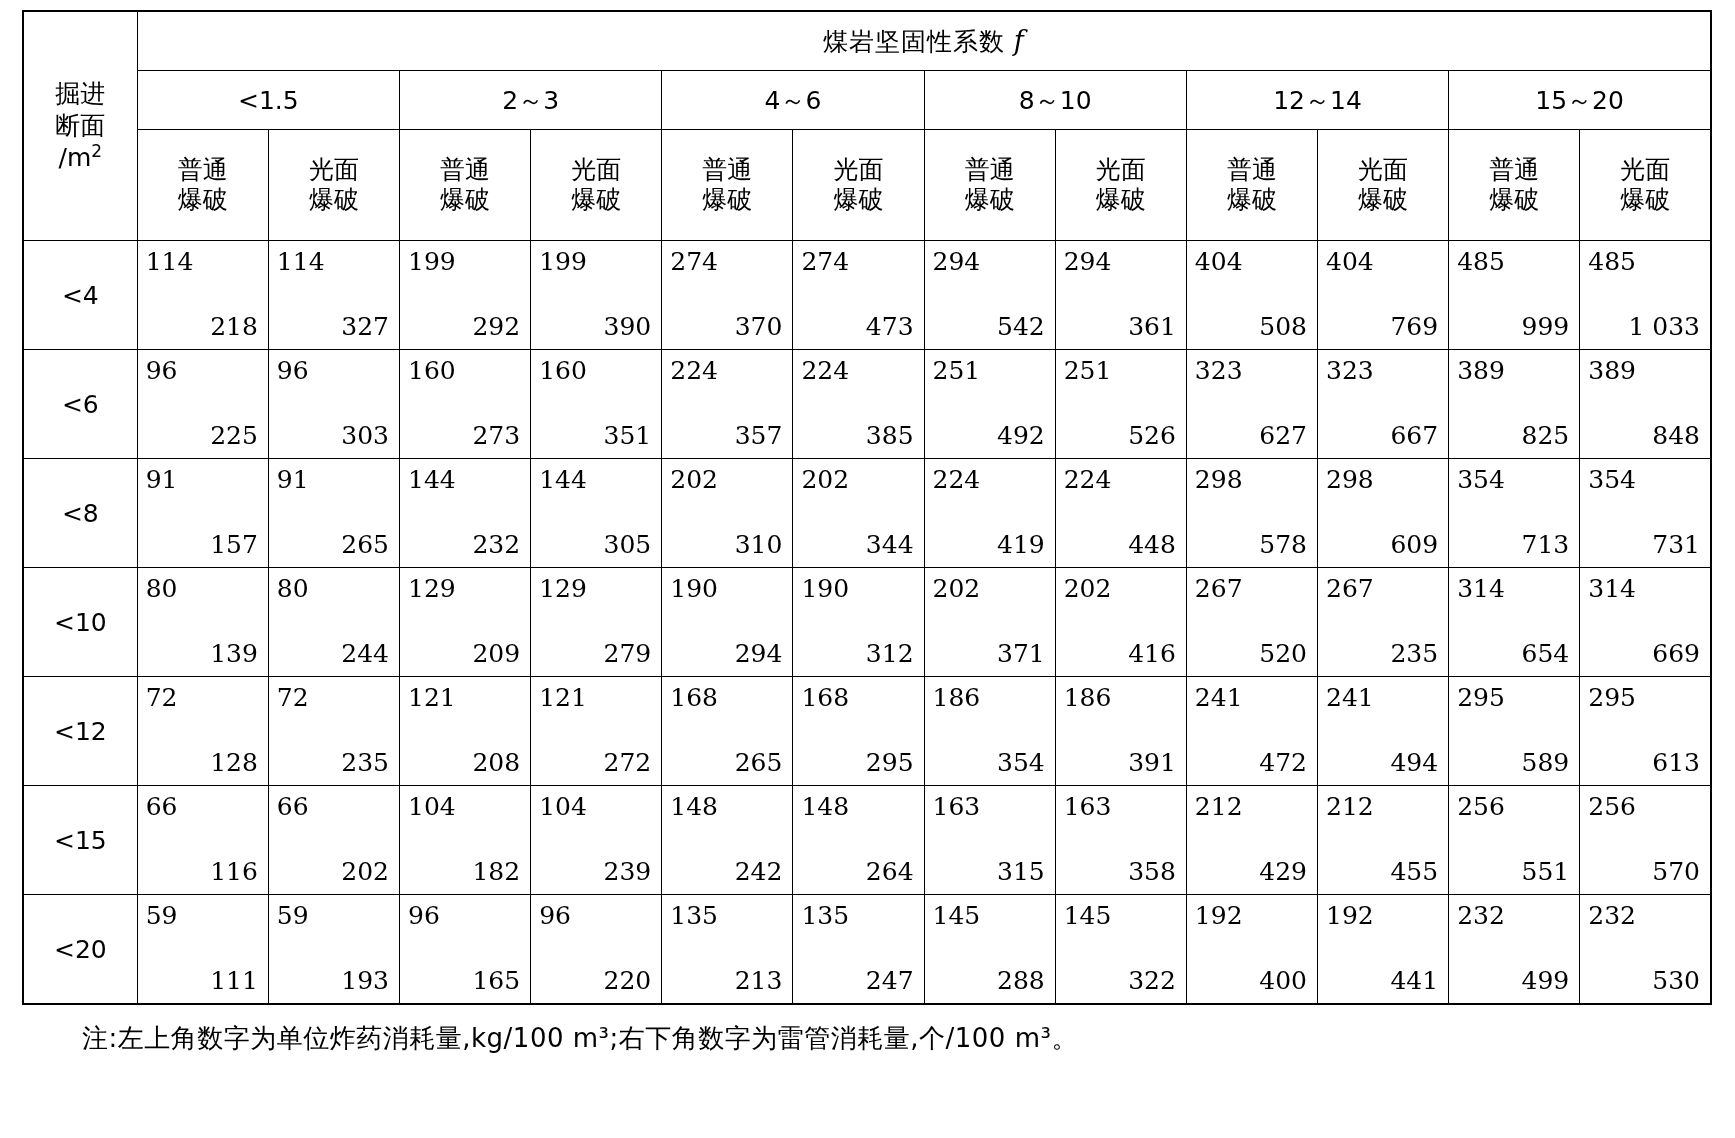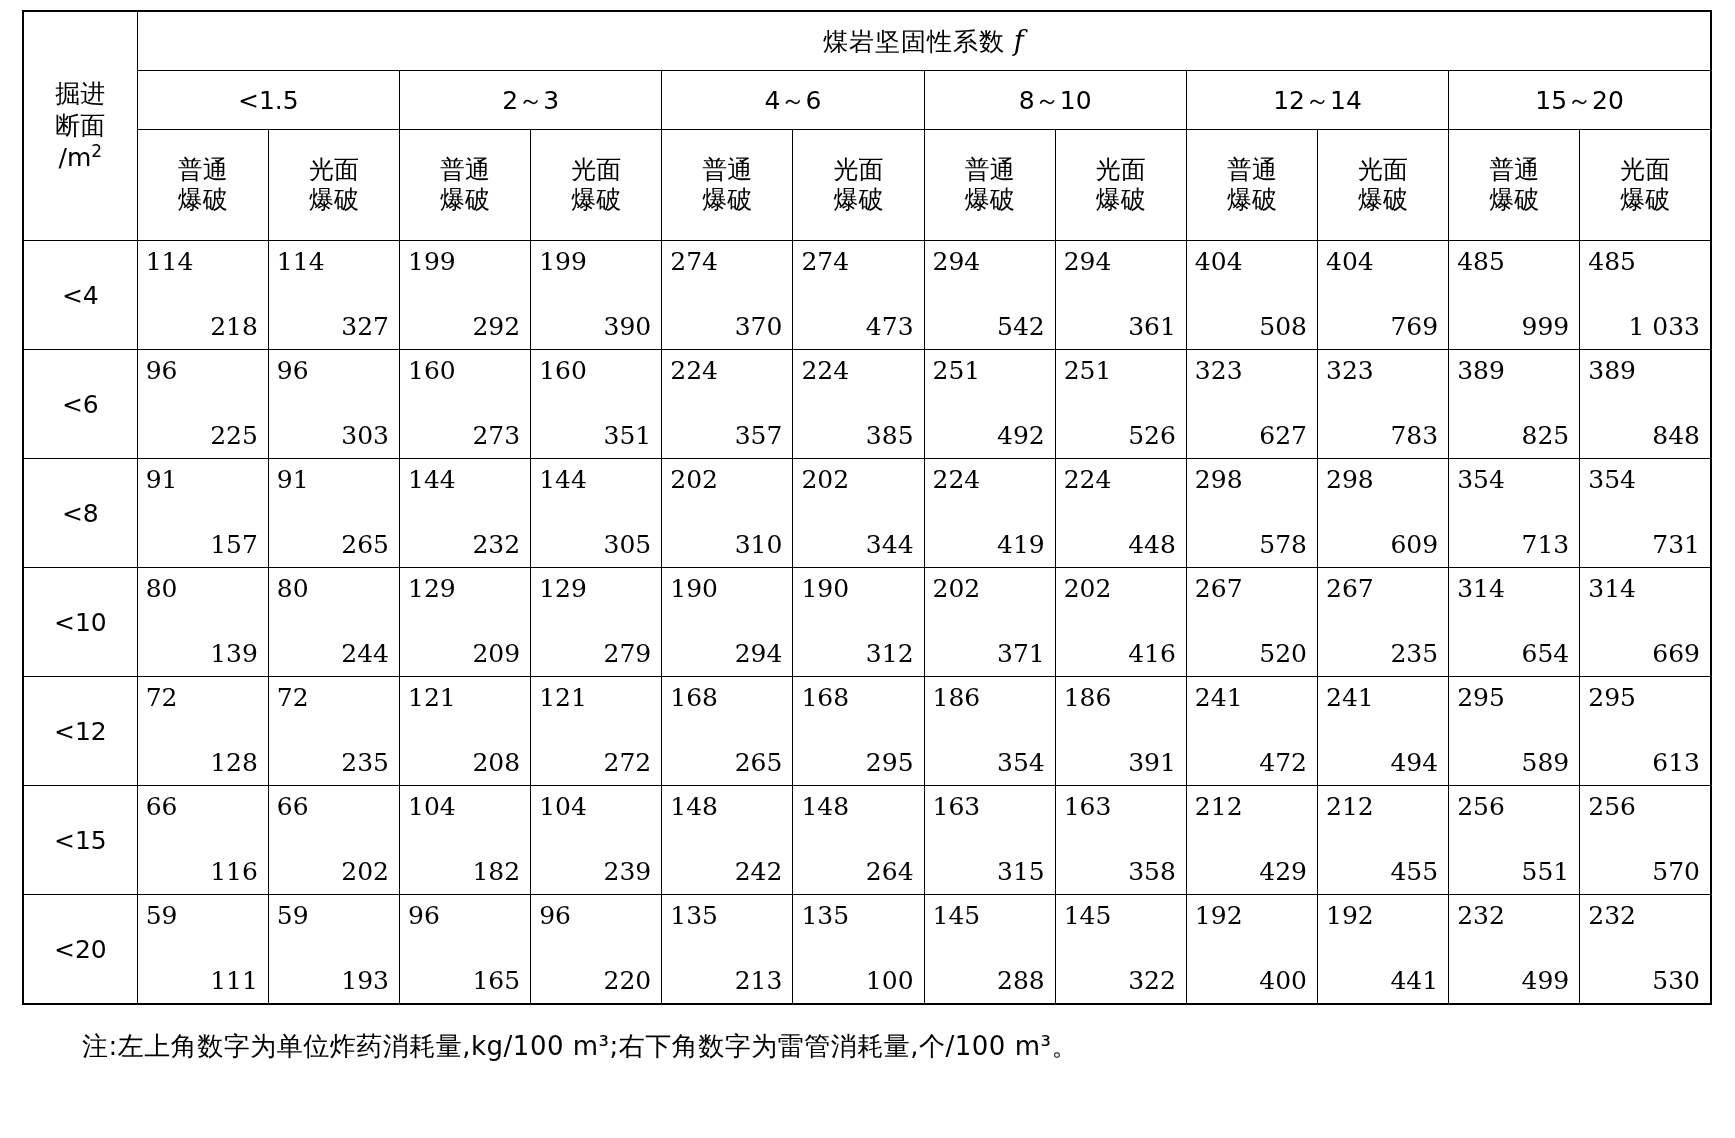--- a/index.html
+++ b/index.html
@@ -91,21 +91,21 @@
     font-family: "DejaVu Serif", "Liberation Serif", serif;
   }
   .v-bot {
     position: absolute;
     bottom: 8px;
     right: 10px;
     font-size: 25px;
     font-family: "DejaVu Serif", "Liberation Serif", serif;
   }
   .note {
-    margin-top: 24px;
+    margin-top: 16px;
     font-size: 26px;
     padding-left: 60px;
     letter-spacing: 0.5px;
   }
 </style>
 </head>
 <body>
 
 <div class="page">
 
@@ -326,21 +326,21 @@
           </td>
         <td class="cell">
             <div class="cell-inner">
               <span class="v-top">323</span>
               <span class="v-bot">627</span>
             </div>
           </td>
         <td class="cell">
             <div class="cell-inner">
               <span class="v-top">323</span>
-              <span class="v-bot">783</span>
+              <span class="v-bot">667</span>
             </div>
           </td>
         <td class="cell">
             <div class="cell-inner">
               <span class="v-top">389</span>
               <span class="v-bot">825</span>
             </div>
           </td>
         <td class="cell">
             <div class="cell-inner">
@@ -682,21 +682,21 @@
           </td>
         <td class="cell">
             <div class="cell-inner">
               <span class="v-top">135</span>
               <span class="v-bot">213</span>
             </div>
           </td>
         <td class="cell">
             <div class="cell-inner">
               <span class="v-top">135</span>
-              <span class="v-bot">100</span>
+              <span class="v-bot">247</span>
             </div>
           </td>
         <td class="cell">
             <div class="cell-inner">
               <span class="v-top">145</span>
               <span class="v-bot">288</span>
             </div>
           </td>
         <td class="cell">
             <div class="cell-inner">

